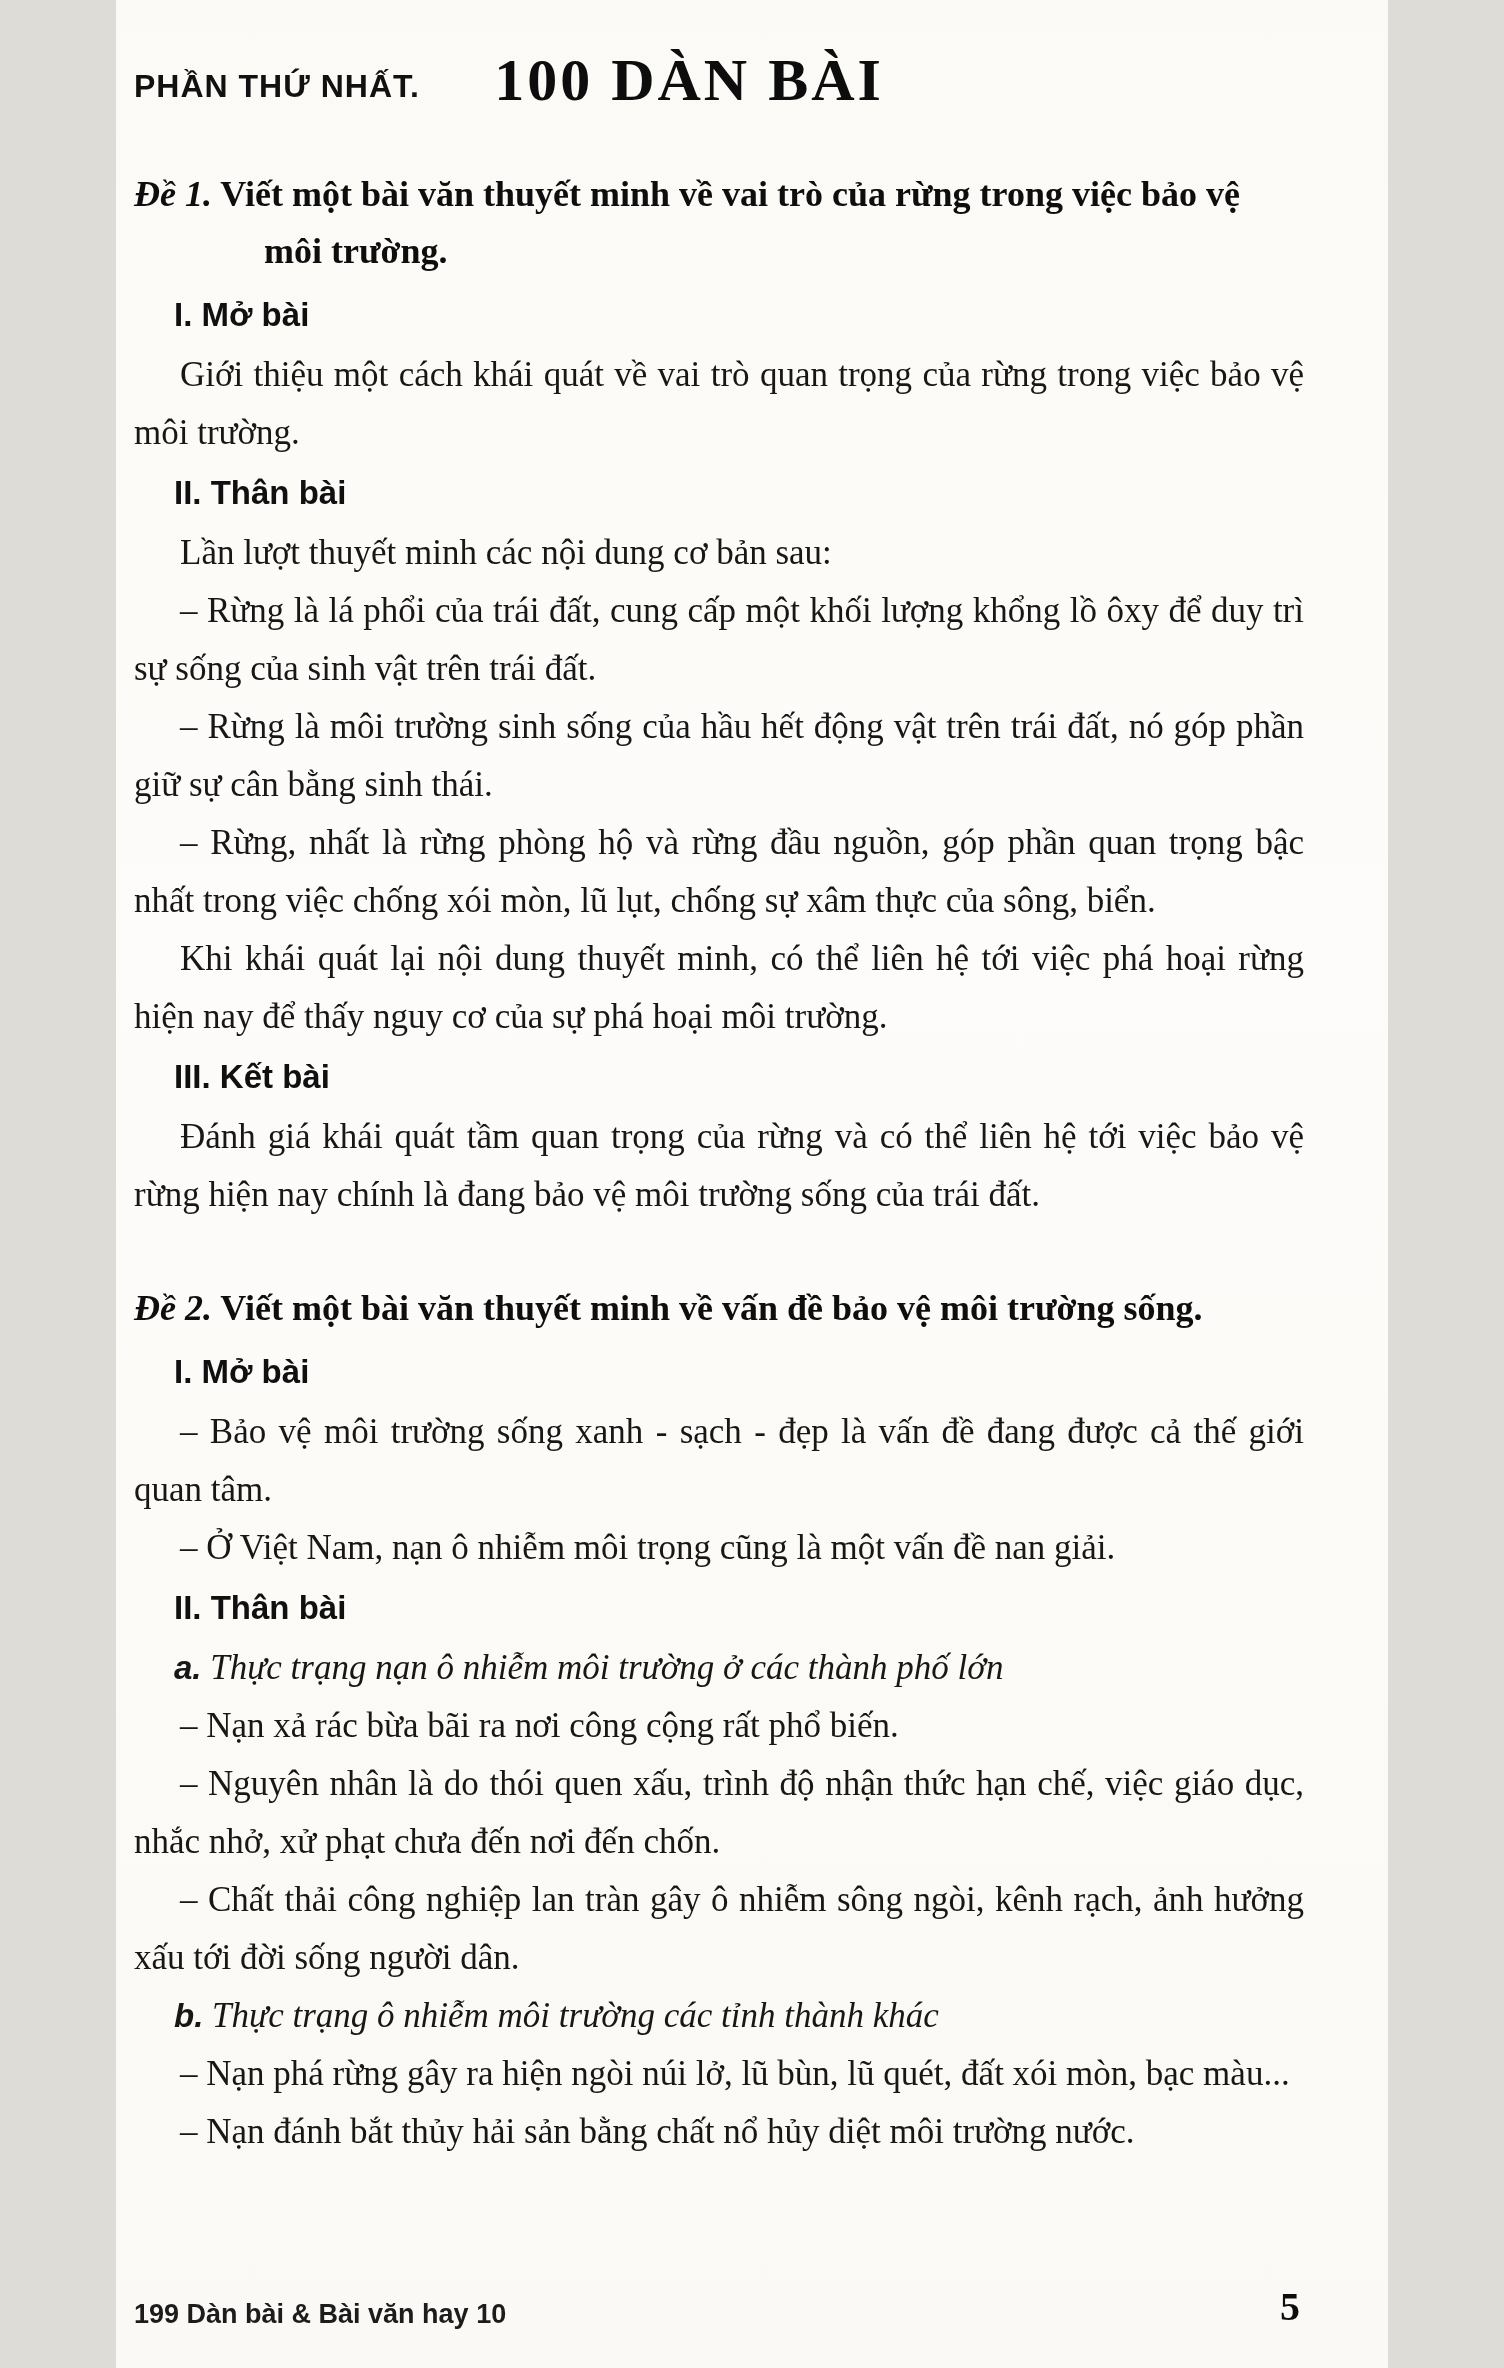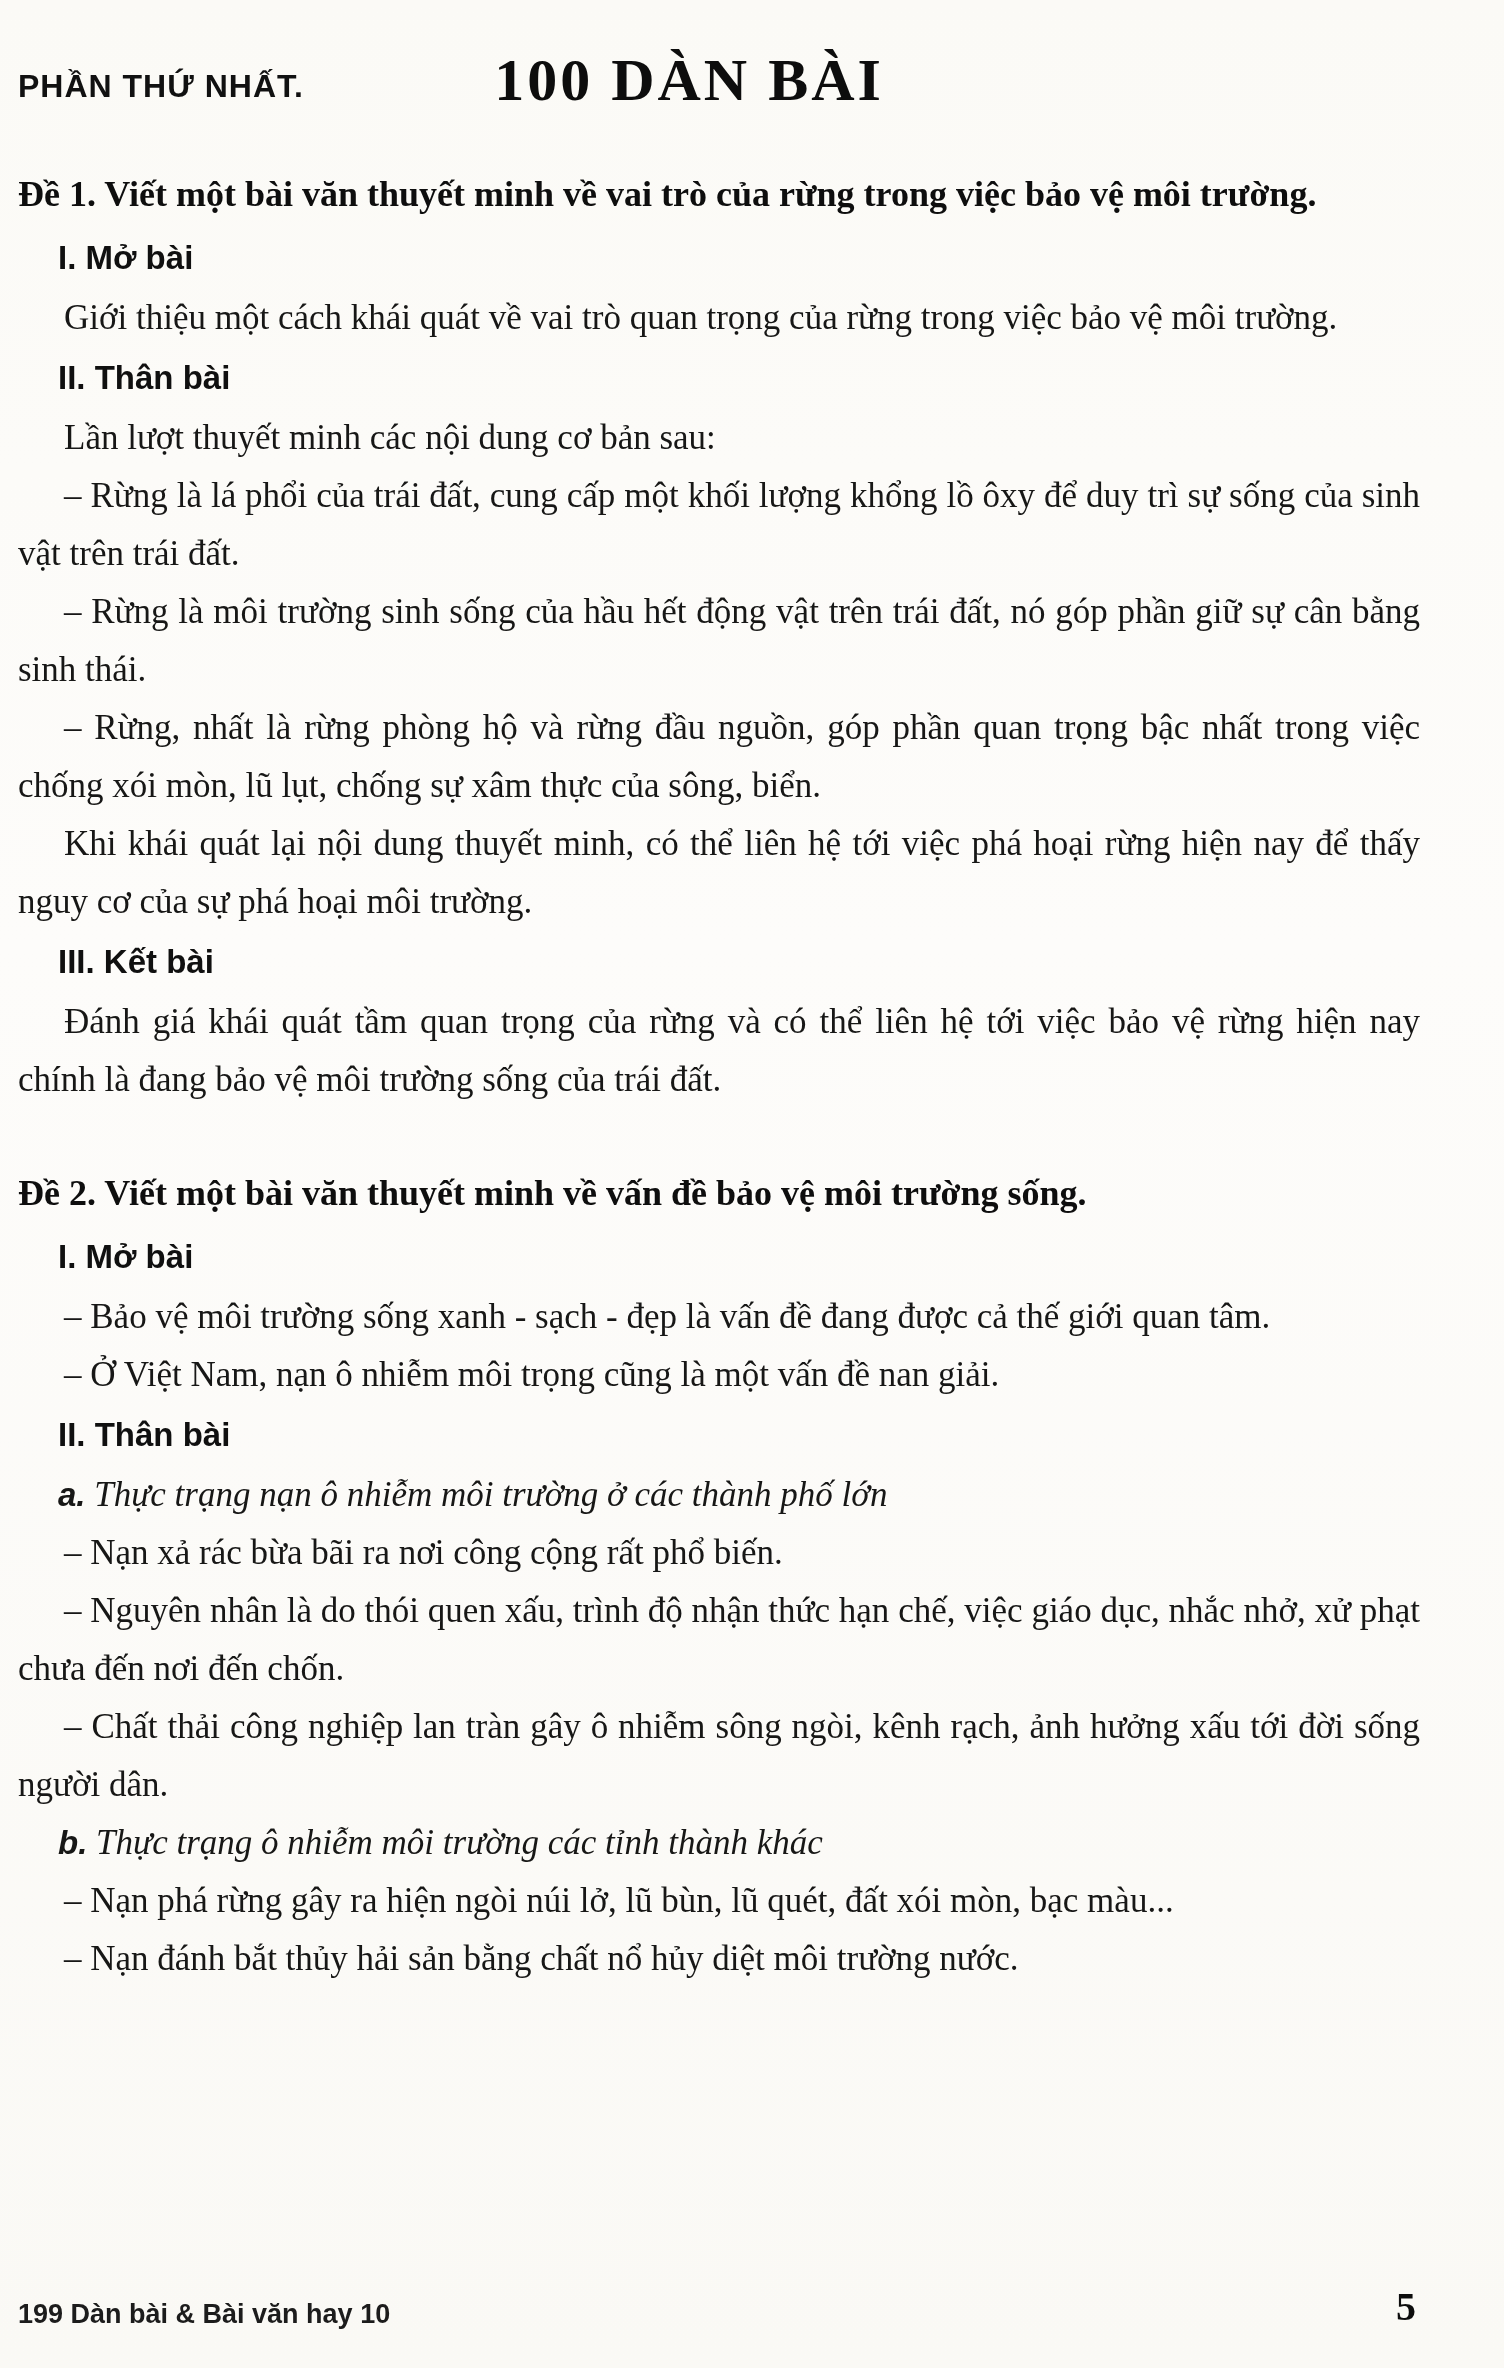--- a/index.html
+++ b/index.html
@@ -2,21 +2,21 @@
 <html lang="vi"><head>
 <meta charset="utf-8">
 <style>
   html, body { margin: 0; padding: 0; }
   body {
     background: #dedcd6;
     font-family: "Liberation Serif", "DejaVu Serif", serif;
   }
   .page {
     position: relative;
-    width: 1504px;
+    width: 1272px;
     height: 2368px;
     margin: 0 auto;
     background: #fcfbf8;
     background-image: linear-gradient(180deg, #fbfaf6 0%, #fdfcfa 40%, #faf9f5 100%);
     color: #171716;
     box-sizing: border-box;
     padding: 46px 84px 38px 18px;
     display: flex;
     flex-direction: column;
     overflow: hidden;
@@ -58,21 +58,21 @@
   p.de {
     font-weight: bold;
     font-size: 36px;
     line-height: 57px;
     padding-left: 130px;
     text-indent: -130px;
     text-align: left;
     margin-bottom: 6px;
     color: #0e0e0e;
   }
-  .de-label { }
+  .de-label { font-style: italic; }
   p.sub { text-indent: 40px; text-align: left; font-style: italic; }
   .sub-label {
     font-family: "Liberation Sans", "DejaVu Sans", sans-serif;
     font-weight: bold;
     font-size: 33px;
   }
   .gap-before { margin-top: 56px !important; }
   
   .page-footer {
     margin-top: auto;

